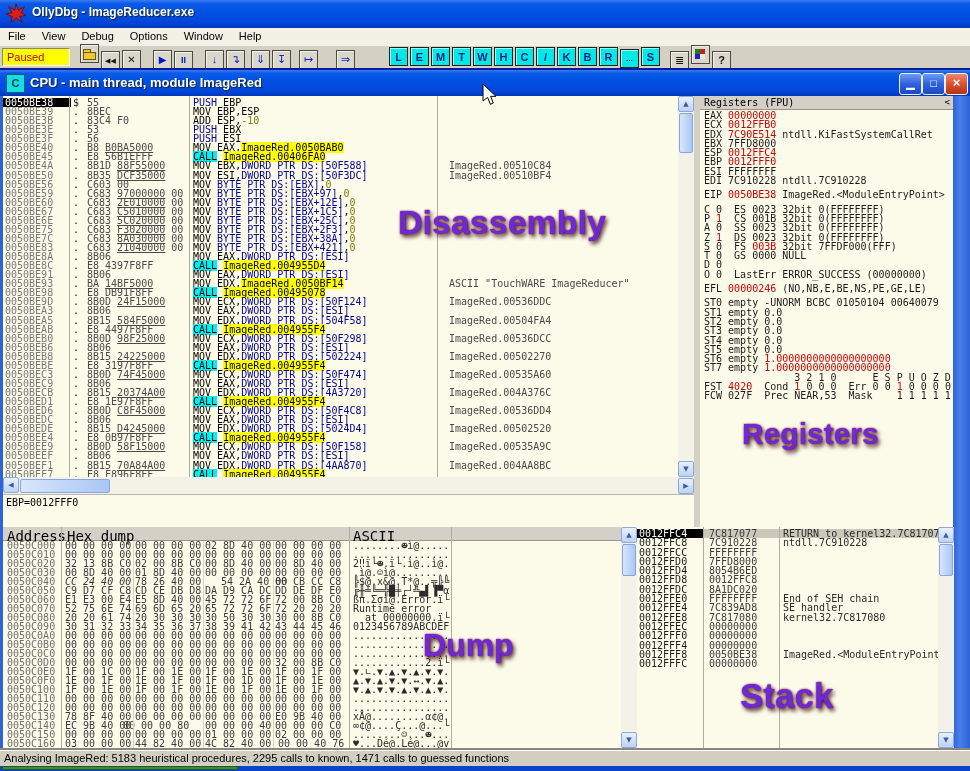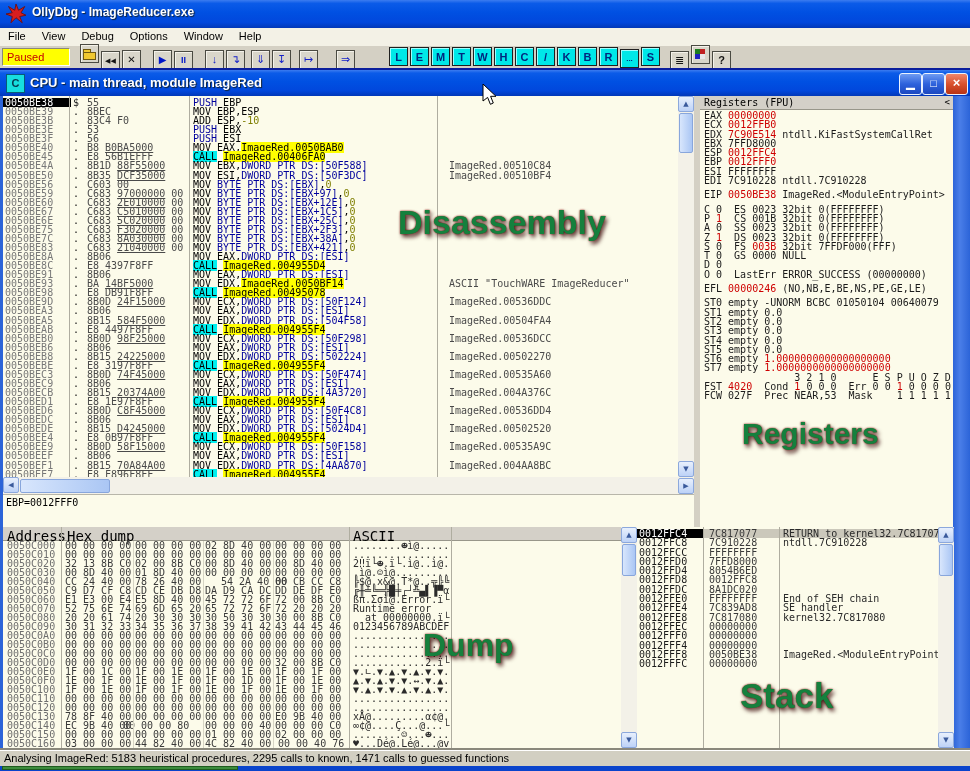--- a/index.html
+++ b/index.html
@@ -102,21 +102,21 @@
   .sv{position:absolute;left:72px;color:#3A3A3A;}
   .sc{position:absolute;left:146px;color:#2A2A2A;}
   
   .statusline{position:absolute;left:0;top:748px;width:970px;height:2px;background:#8A887C;}
   .statusbar{position:absolute;left:0;top:750px;width:970px;height:16px;background:#D2CFC2;
     border-top:1px solid #FFF;font-size:11px;color:#000;padding:1px 0 0 4px;box-sizing:border-box;}
   .progress-row{position:absolute;left:0;top:766px;width:970px;height:5px;background:#0A44CC;}
   .progress-green{position:absolute;left:2px;top:0;width:236px;height:4px;background:#3D8C3D;
     border:1px solid #1E5C1E;box-sizing:border-box;}
   
-  .ann{position:absolute;font-family:"Liberation Sans",sans-serif;font-weight:bold;color:#15803d;
+  .ann{position:absolute;font-family:"Liberation Sans",sans-serif;font-weight:bold;color:#6d28d9;
     text-shadow:2px 3px 4px rgba(50,0,0,0.85),0 0 2px #8A0000;letter-spacing:0px;}
   .ann-disassembly{left:398px;top:203px;font-size:34px;}
   .ann-registers{left:742px;top:417px;font-size:30px;}
   .ann-dump{left:423px;top:627px;font-size:32px;}
   .ann-stack{left:740px;top:676px;font-size:35px;}
   .cursor{position:absolute;left:482px;top:84px;}
 </style>
 </head>
 <body>
 
@@ -271,21 +271,21 @@
     <div class="dump-header">
       <span style="left:4px">Address</span>
       <span style="left:64px">Hex dump</span>
       <span style="left:350px">ASCII</span>
     </div>
     <div class="dump-body" id="dump-body">
         <div class="mrow"><span class="ma">0050C000</span><span class="mg" style="left: 62px;">00 00 00 00</span><span class="mg" style="left: 132px;">00 00 00 00</span><span class="mg" style="left: 202px;">02 8D 40 00</span><span class="mg" style="left: 272px;">00 00 00 00</span><span class="masc">........☻ì@.....</span></div>
         <div class="mrow"><span class="ma">0050C010</span><span class="mg" style="left: 62px;">00 00 00 00</span><span class="mg" style="left: 132px;">00 00 00 00</span><span class="mg" style="left: 202px;">00 00 00 00</span><span class="mg" style="left: 272px;">00 00 00 00</span><span class="masc">................</span></div>
         <div class="mrow"><span class="ma">0050C020</span><span class="mg" style="left: 62px;">32 13 8B C0</span><span class="mg" style="left: 132px;">02 00 8B C0</span><span class="mg" style="left: 202px;">00 8D 40 00</span><span class="mg" style="left: 272px;">00 8D 40 00</span><span class="masc">2‼ï└☻.ï└.ì@..ì@.</span></div>
         <div class="mrow"><span class="ma">0050C030</span><span class="mg" style="left: 62px;">00 8D 40 00</span><span class="mg" style="left: 132px;">01 8D 40 00</span><span class="mg" style="left: 202px;">00 00 00 00</span><span class="mg" style="left: 272px;">00 00 00 00</span><span class="masc">.ì@.☺ì@.........</span></div>
-        <div class="mrow"><span class="ma">0050C040</span><span class="mg" style="left: 62px;">CC 24 40 00</span><span class="mg" style="left: 132px;">78 26 40 00</span><span class="mg" style="left: 202px; margin-left: 16px;">54 2A 40 00</span><span class="mg" style="left: 272px;">00 CB CC C8</span><span class="masc">╠$@.x&amp;@.T*@..╦╠╚</span></div>
+        <div class="mrow"><span class="ma">0050C040</span><span class="mg" style="left: 62px; font-style: italic;">CC 24 40 00</span><span class="mg" style="left: 132px;">78 26 40 00</span><span class="mg" style="left: 202px; margin-left: 16px;">54 2A 40 00</span><span class="mg" style="left: 272px;">00 CB CC C8</span><span class="masc">╠$@.x&amp;@.T*@..╦╠╚</span></div>
         <div class="mrow"><span class="ma">0050C050</span><span class="mg" style="left: 62px;">C9 D7 CF C8</span><span class="mg" style="left: 132px;">CD CE DB D8</span><span class="mg" style="left: 202px;">DA D9 CA DC</span><span class="mg" style="left: 272px;">DD DE DF E0</span><span class="masc">╔╫╧╚═╬█╪┌┘╩▄▌▐▀α</span></div>
         <div class="mrow"><span class="ma">0050C060</span><span class="mg" style="left: 62px;">E1 E3 00 E4</span><span class="mg" style="left: 132px;">E5 8D 40 00</span><span class="mg" style="left: 202px;">45 72 72 6F</span><span class="mg" style="left: 272px;">72 00 8B C0</span><span class="masc">ßπ.Σσì@.Error.ï└</span></div>
         <div class="mrow"><span class="ma">0050C070</span><span class="mg" style="left: 62px;">52 75 6E 74</span><span class="mg" style="left: 132px;">69 6D 65 20</span><span class="mg" style="left: 202px;">65 72 72 6F</span><span class="mg" style="left: 272px;">72 20 20 20</span><span class="masc">Runtime error   </span></div>
         <div class="mrow"><span class="ma">0050C080</span><span class="mg" style="left: 62px;">20 20 61 74</span><span class="mg" style="left: 132px;">20 30 30 30</span><span class="mg" style="left: 202px;">30 50 30 30</span><span class="mg" style="left: 272px;">30 00 8B C0</span><span class="masc">  at 00000000.ï└</span></div>
         <div class="mrow"><span class="ma">0050C090</span><span class="mg" style="left: 62px;">30 31 32 33</span><span class="mg" style="left: 132px;">34 35 36 37</span><span class="mg" style="left: 202px;">38 39 41 42</span><span class="mg" style="left: 272px;">43 44 45 46</span><span class="masc">0123456789ABCDEF</span></div>
         <div class="mrow"><span class="ma">0050C0A0</span><span class="mg" style="left: 62px;">00 00 00 00</span><span class="mg" style="left: 132px;">00 00 00 00</span><span class="mg" style="left: 202px;">00 00 00 00</span><span class="mg" style="left: 272px;">00 00 00 00</span><span class="masc">................</span></div>
         <div class="mrow"><span class="ma">0050C0B0</span><span class="mg" style="left: 62px;">00 00 00 00</span><span class="mg" style="left: 132px;">00 00 00 00</span><span class="mg" style="left: 202px;">00 00 00 00</span><span class="mg" style="left: 272px;">00 00 00 00</span><span class="masc">................</span></div>
         <div class="mrow"><span class="ma">0050C0C0</span><span class="mg" style="left: 62px;">00 00 00 00</span><span class="mg" style="left: 132px;">00 00 00 00</span><span class="mg" style="left: 202px;">00 00 00 00</span><span class="mg" style="left: 272px;">00 00 00 00</span><span class="masc">................</span></div>
         <div class="mrow"><span class="ma">0050C0D0</span><span class="mg" style="left: 62px;">00 00 00 00</span><span class="mg" style="left: 132px;">00 00 00 00</span><span class="mg" style="left: 202px;">00 00 00 00</span><span class="mg" style="left: 272px;">32 00 8B C0</span><span class="masc">............2.ï└</span></div>
         <div class="mrow"><span class="ma">0050C0E0</span><span class="mg" style="left: 62px;">1F 00 1C 00</span><span class="mg" style="left: 132px;">1F 00 1E 00</span><span class="mg" style="left: 202px;">1F 00 1E 00</span><span class="mg" style="left: 272px;">1F 00 1F 00</span><span class="masc">▼.∟.▼.▲.▼.▲.▼.▼.</span></div>

